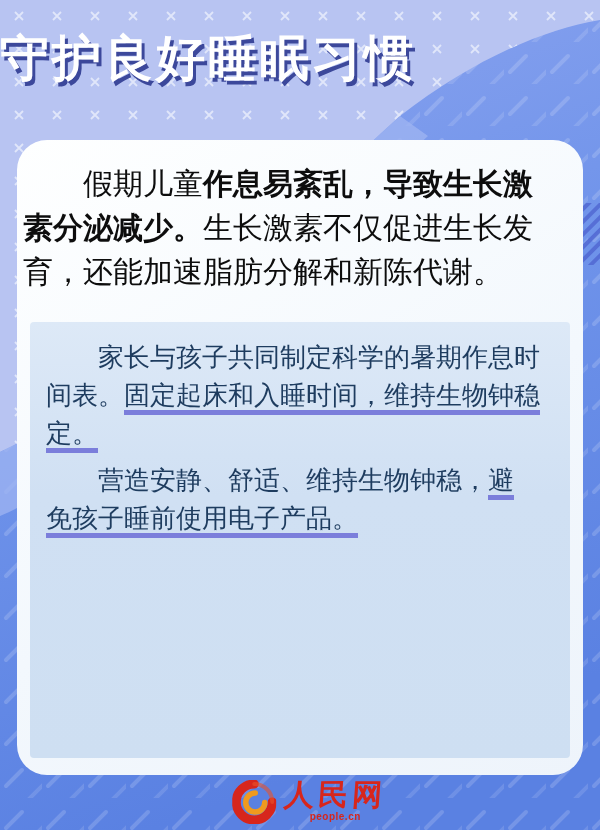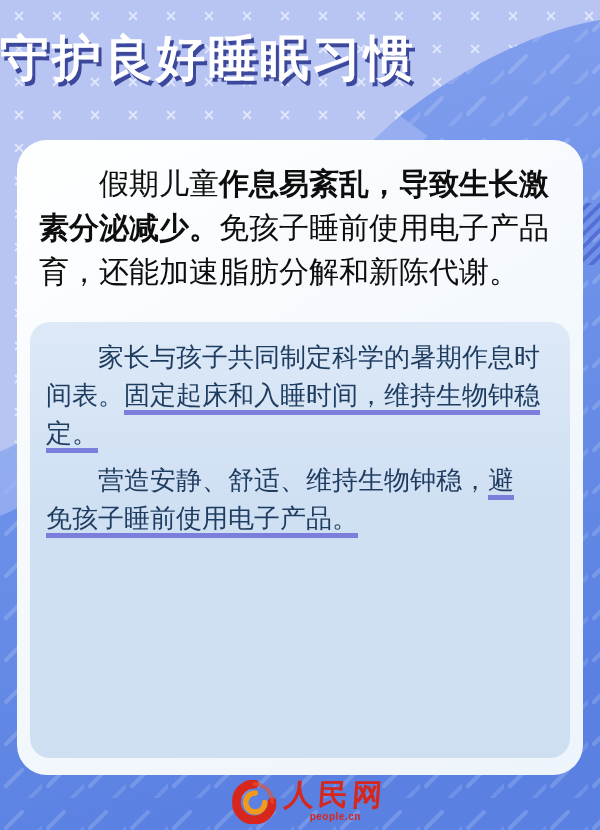--- a/index.html
+++ b/index.html
@@ -22,31 +22,31 @@
   }
   .card{
     position:absolute;left:17px;top:140px;
     width:566px;height:635px;
     border-radius:30px;
     background:linear-gradient(150deg,#feffff 0%,#f3f8fd 55%,#eef4fb 100%);
     z-index:1;
     box-sizing:border-box;
   }
   .intro{
-    margin:0;padding:22px 22px 0 22px;
+    margin:0;padding:22px 22px 0 6px;
     font-size:30px;line-height:44px;
     color:#0d0d0d;
     text-indent:2em;
     white-space:pre-line;
   }
   .intro .b{font-weight:bold;}
   .subcard{
     margin:28px 13px 0 13px;
     height:436px;
-    border-radius:20px;
+    border-radius:4px;
     background:linear-gradient(180deg,#dde9f7 0%,#d0e0f3 40%,#cedff2 100%);
     padding:16px 16px 0 16px;
     box-sizing:border-box;
   }
   .tip{
     margin:0 0 9px 0;
     font-size:26px;line-height:38px;
     color:#1e3c5f;
     text-indent:2em;
     white-space:pre-line;
@@ -109,21 +109,21 @@
 
     <path d="M0 452 C120 398 250 252 400 116 L428 136 C300 252 150 452 0 516 Z" fill="#9fb4f2" opacity="0.75"></path>
 
     <rect x="578" y="203" width="22" height="62" fill="url(#hatch)" opacity="0.85"></rect>
   </svg>
 
   <div class="title">守护良好睡眠习惯</div>
 
   <div class="card">
     <p class="intro"><span>假期儿童</span><span class="b">作息易紊乱，导致生长激
-素分泌减少。</span><span>免孩子睡前使用电子产品
+素分泌减少。</span><span>生长激素不仅促进生长发
 育，还能加速脂肪分解和新陈代谢。</span></p>
 
     <div class="subcard">
       <p class="tip"><span>家长与孩子共同制定科学的暑期作息时
 间表。</span><span class="u">固定起床和入睡时间，维持生物钟稳
 定。</span></p>
       <p class="tip"><span>营造安静、舒适、维持生物钟稳，</span><span class="u">避
 免孩子睡前使用电子产品。</span></p>
     </div>
   </div>

